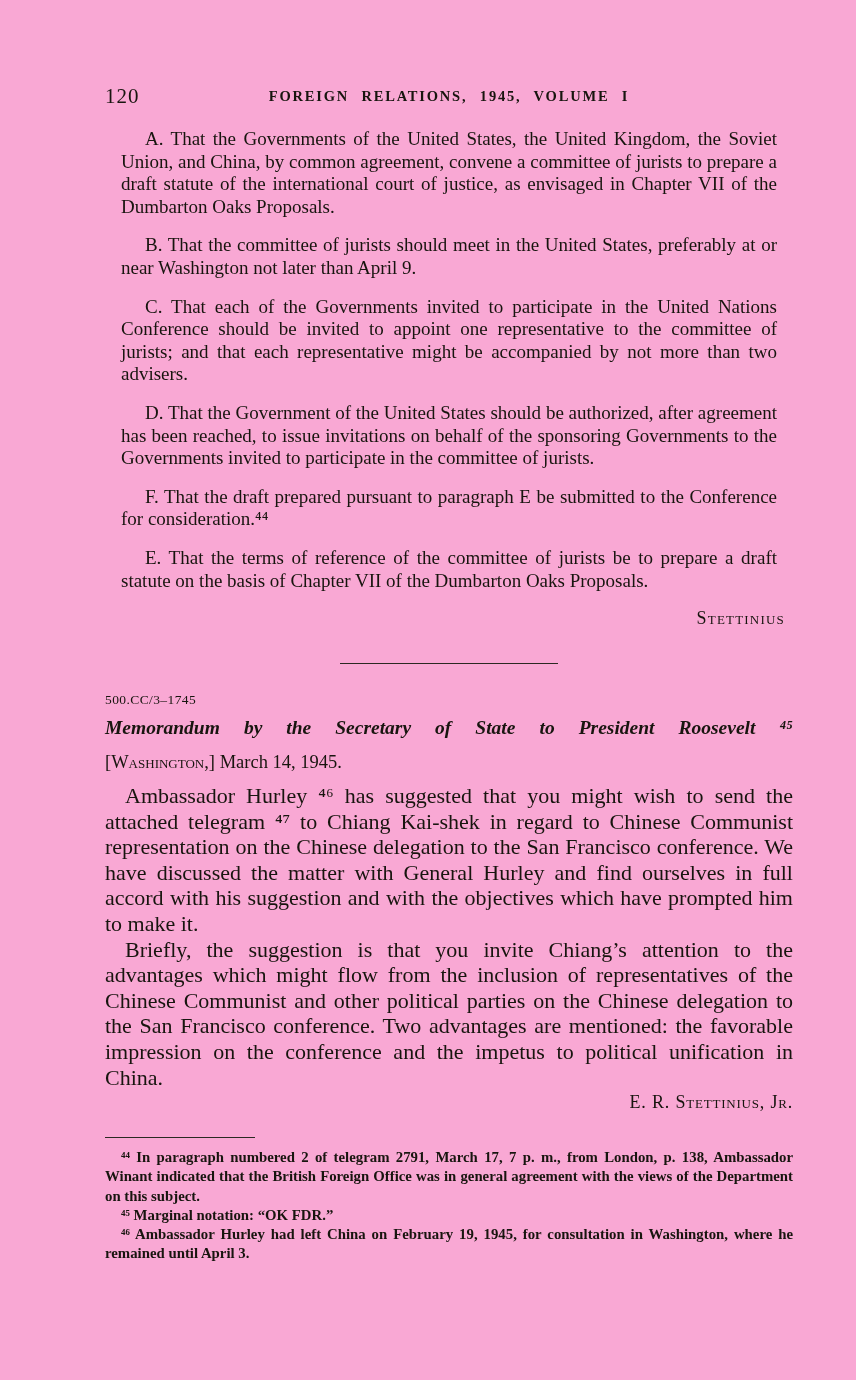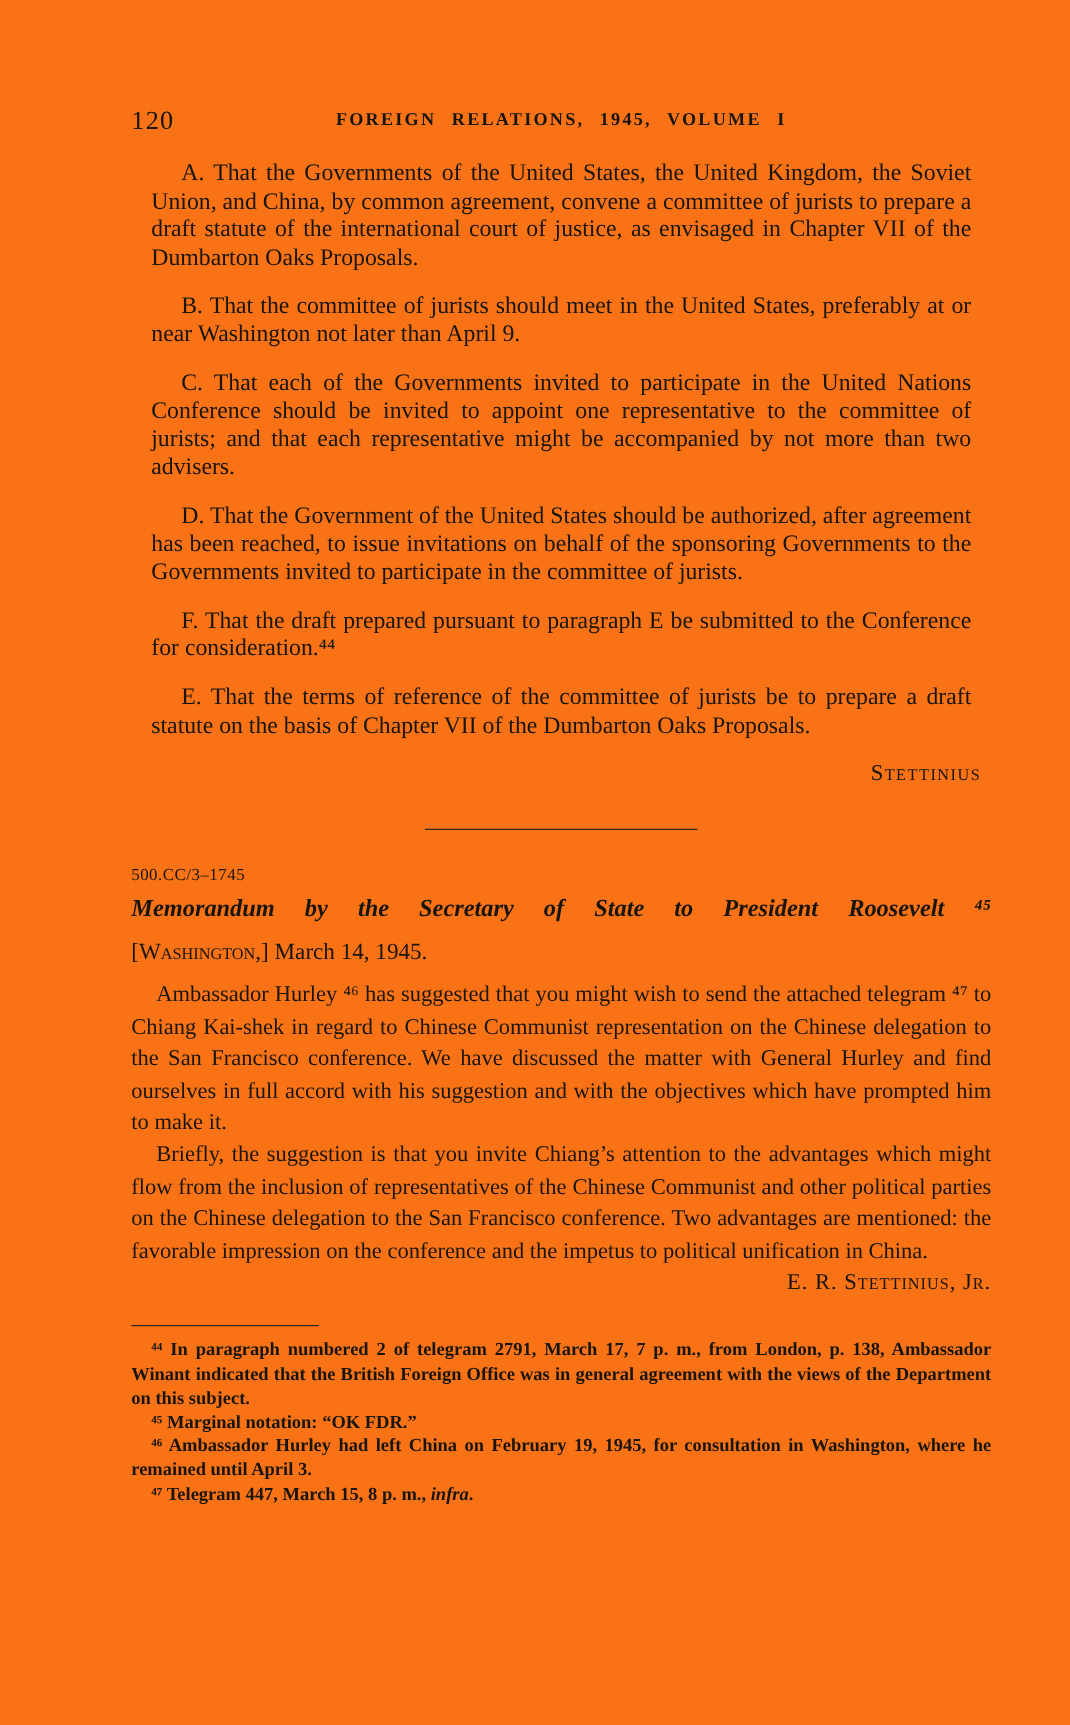--- a/index.html
+++ b/index.html
@@ -6,21 +6,21 @@
     margin: 0;
     padding: 0;
     background: #e9e7e0;
   }
   .page {
     position: relative;
     width: 856px;
     height: 1380px;
     margin: 0 auto;
     box-sizing: border-box;
-    background: #f97316;
+    background: #f9a8d4;
     color: #18150f;
     font-family: "Liberation Serif", "DejaVu Serif", serif;
     padding: 84px 63px 0 105px;
     overflow: hidden;
   }
 
   
   .page-header {
     position: relative;
     height: 28px;
@@ -89,21 +89,21 @@
     margin: 0 0 10px 0;
     font-size: 18.5px;
     text-align: left;
     padding-right: 14px;
   }
   .dateline .place {
     font-variant: small-caps;
   }
   .memo-body p.body-par {
     margin: 0;
-    font-size: 18px;
+    font-size: 22px;
     line-height: 25.6px;
     text-align: justify;
     text-indent: 20px;
   }
   .sig-2 {
     margin: 2px 0 0 0;
     font-size: 18px;
     letter-spacing: 0.8px;
   }
 
@@ -157,16 +157,15 @@
       <p class="body-par">Briefly, the suggestion is that you invite Chiang’s attention to the advantages which might flow from the inclusion of representatives of the Chinese Communist and other political parties on the Chinese delegation to the San Francisco conference. Two advantages are mentioned: the favorable impression on the conference and the impetus to political unification in China.</p>
       <p class="signature sig-2">E. R. Stettinius, Jr.</p>
     </div>
   </section>
 
   <footer class="footnotes">
     <hr class="footnote-rule">
     <p class="footnote"><span>⁴⁴</span> <span>In paragraph numbered 2 of telegram 2791, March 17, 7 p. m., from London, p. 138, Ambassador Winant indicated that the British Foreign Office was in general agreement with the views of the Department on this subject.</span></p>
     <p class="footnote"><span>⁴⁵</span> <span>Marginal notation: “OK FDR.”</span></p>
     <p class="footnote"><span>⁴⁶</span> <span>Ambassador Hurley had left China on February 19, 1945, for consultation in Washington, where he remained until April 3.</span></p>
-    <p class="footnote"><span>⁴⁷</span> <span>Telegram 447, March 15, 8 p. m., </span><span class="italic">infra</span><span>.</span></p>
   </footer>
 
 </div>
 
 </body></html>

